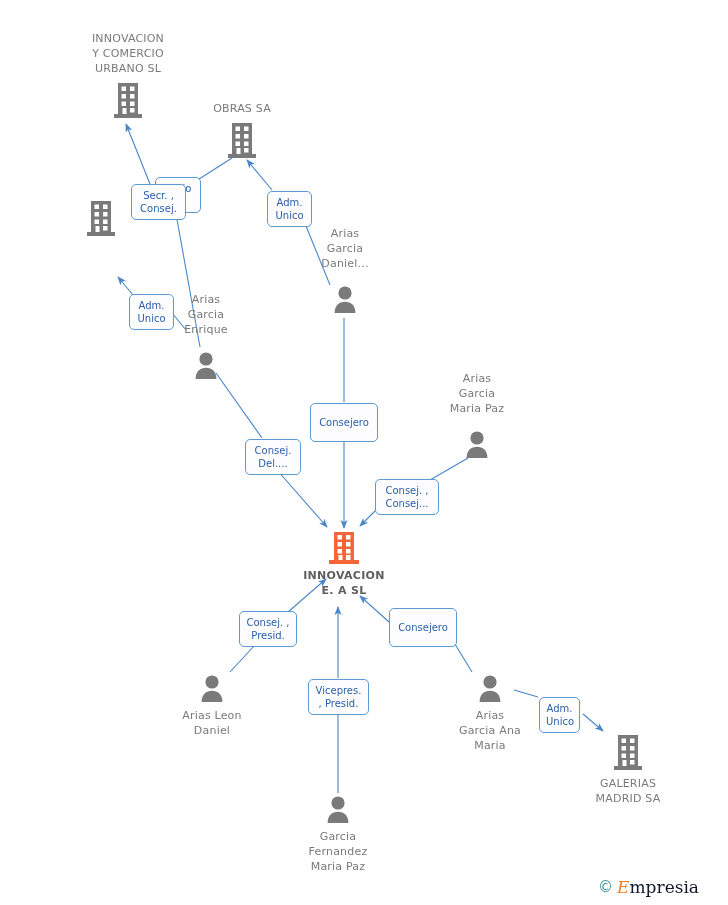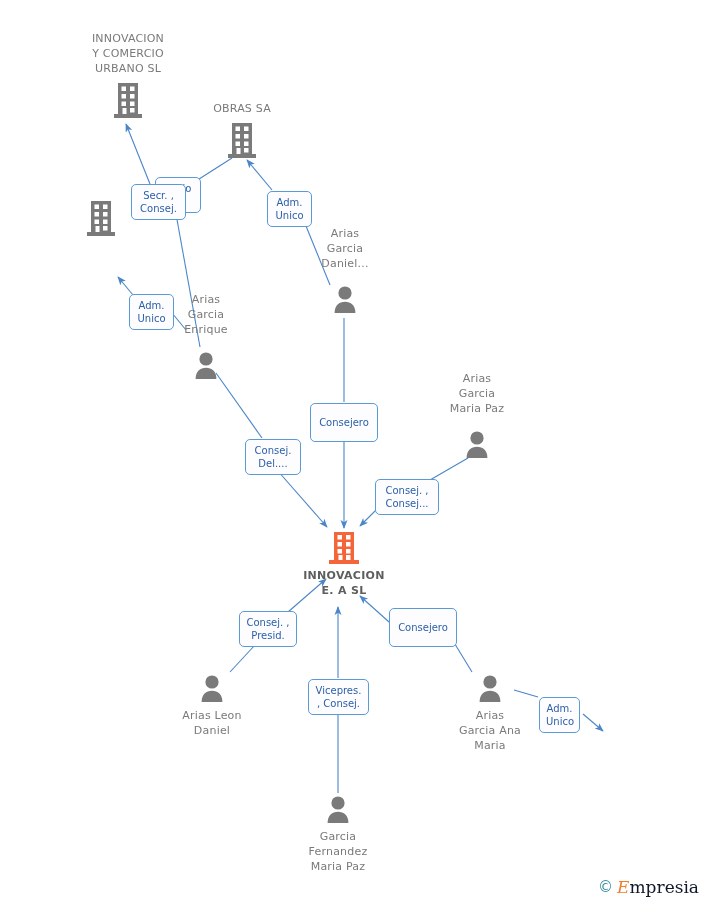--- a/index.html
+++ b/index.html
@@ -255,20 +255,38 @@
       <svg width="26" height="30" viewBox="0 0 26 30" aria-hidden="true">
         <circle cx="13" cy="9" r="6.6" fill="#7a7a7a"></circle>
         <path d="M2.6,29 C2.6,21.4 7.2,17.8 13,17.8 C18.8,17.8 23.4,21.4 23.4,29 Z" fill="#7a7a7a"></path>
       </svg>
     </div>
     <div class="caption">Arias
 Garcia Ana
 Maria</div>
   </div>
 
+  <div class="node company" style="left:628px; top:733px;">
+    <div class="ico-wrap below" style="align-items:flex-start; height:40px;">
+      <svg width="30" height="38" viewBox="0 0 30 38" aria-hidden="true">
+        <rect x="5" y="2" width="20" height="31" fill="#7a7a7a"></rect>
+        <rect x="1" y="33" width="28" height="4" fill="#7a7a7a"></rect>
+        <rect x="8.5" y="5.5" width="4.5" height="4.5" fill="#ffffff"></rect>
+        <rect x="17" y="5.5" width="4.5" height="4.5" fill="#ffffff"></rect>
+        <rect x="8.5" y="13" width="4.5" height="4.5" fill="#ffffff"></rect>
+        <rect x="17" y="13" width="4.5" height="4.5" fill="#ffffff"></rect>
+        <rect x="8.5" y="20.5" width="4.5" height="4.5" fill="#ffffff"></rect>
+        <rect x="17" y="20.5" width="4.5" height="4.5" fill="#ffffff"></rect>
+        <rect x="9.5" y="27" width="4" height="6" fill="#ffffff"></rect>
+        <rect x="17" y="27" width="4.5" height="4.5" fill="#ffffff"></rect>
+      </svg>
+    </div>
+    <div class="caption">GALERIAS
+MADRID SA</div>
+  </div>
 
   <div class="node person" style="left:338px; top:794px;">
     <div class="ico-wrap below" style="align-items:flex-start; height:32px;">
       <svg width="26" height="30" viewBox="0 0 26 30" aria-hidden="true">
         <circle cx="13" cy="9" r="6.6" fill="#7a7a7a"></circle>
         <path d="M2.6,29 C2.6,21.4 7.2,17.8 13,17.8 C18.8,17.8 23.4,21.4 23.4,29 Z" fill="#7a7a7a"></path>
       </svg>
     </div>
     <div class="caption">Garcia
 Fernandez
@@ -292,21 +310,21 @@
   <div class="chip" style="left:245px; top:439px; width:56px;">Consej.
 Del....</div>
 
   <div class="chip" style="left:375px; top:479px; width:64px;">Consej. ,
 Consej...</div>
 
   <div class="chip" style="left:239px; top:611px; width:58px;">Consej. ,
 Presid.</div>
 
   <div class="chip" style="left:308px; top:679px; width:61px;">Vicepres.
-, Consej.</div>
+, Presid.</div>
 
   <div class="chip one-line" style="left:389px; top:608px; width:68px;">Consejero</div>
 
   <div class="chip" style="left:539px; top:697px; width:41px;">Adm.
 Unico</div>
 
   <div id="watermark">
     <span class="c-mark">©</span>
     <span><span class="brand-e">E</span><span class="brand-rest">mpresia</span></span>
   </div>

